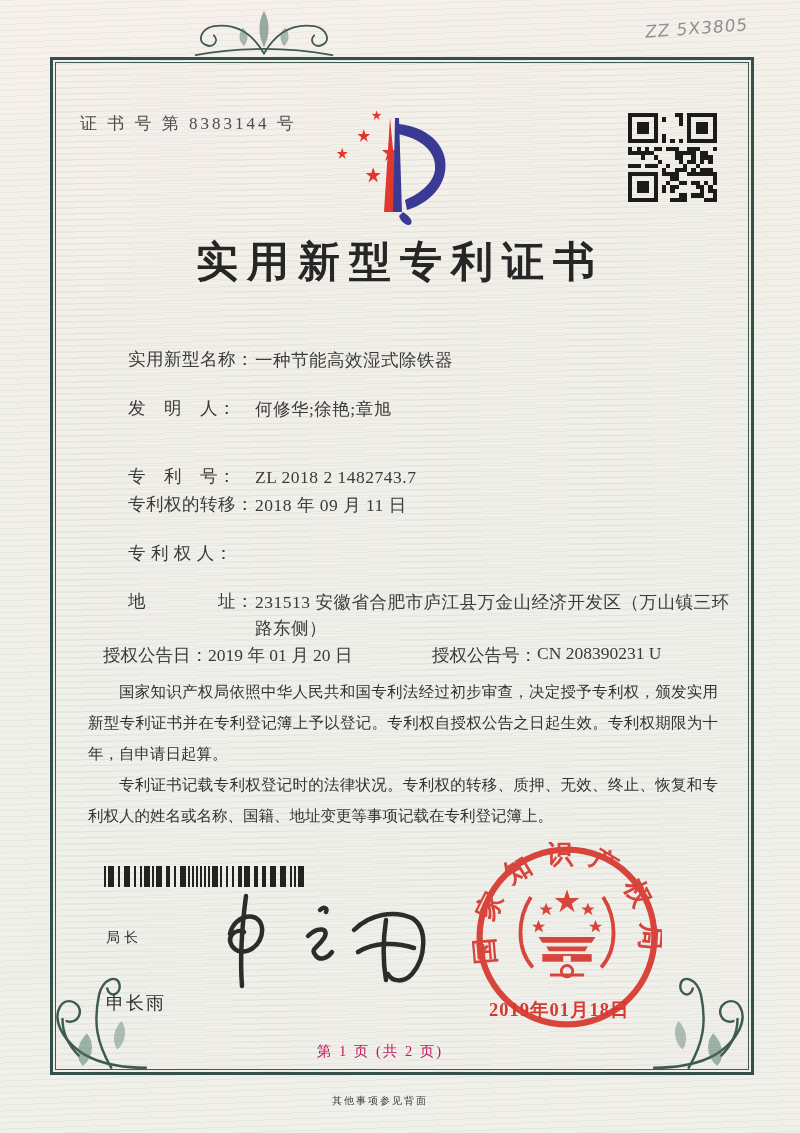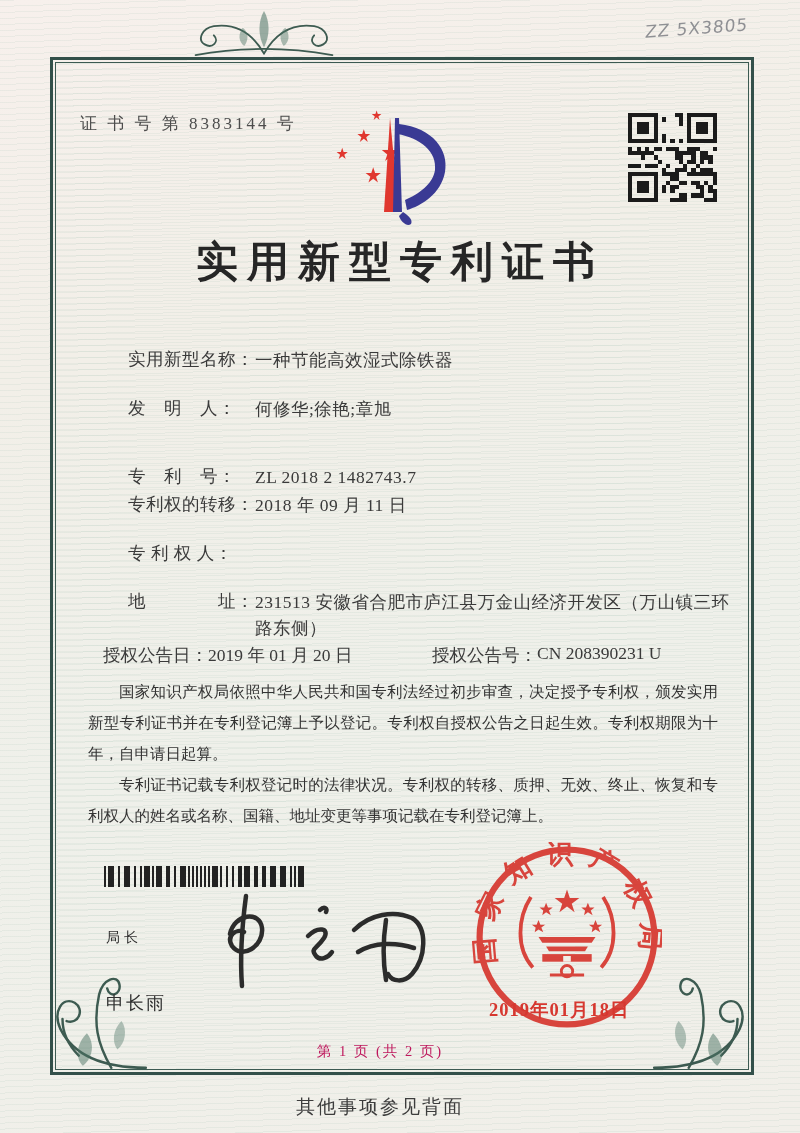--- a/index.html
+++ b/index.html
@@ -89,21 +89,21 @@
     position:absolute; left:489px; top:997px;
     font-size:18.5px; color:#d6372f; letter-spacing:1px; font-weight:600;
   }
 
   .page-footer {
     position:absolute; left:0; top:1042px; width:760px; text-align:center;
     font-size:14.5px; letter-spacing:2px; color:#be185d;
   }
   .back-note {
     position:absolute; left:0; top:1094px; width:760px; text-align:center;
-    font-size:19px; letter-spacing:2px; color:#3d3d3d;
+    font-size:10px; letter-spacing:2px; color:#3d3d3d;
   }
 </style>
 </head>
 <body>
 
 <div class="texture"></div>
 
 <div class="pencil-note">ZZ 5X3805</div>
 
 <div class="frame">

